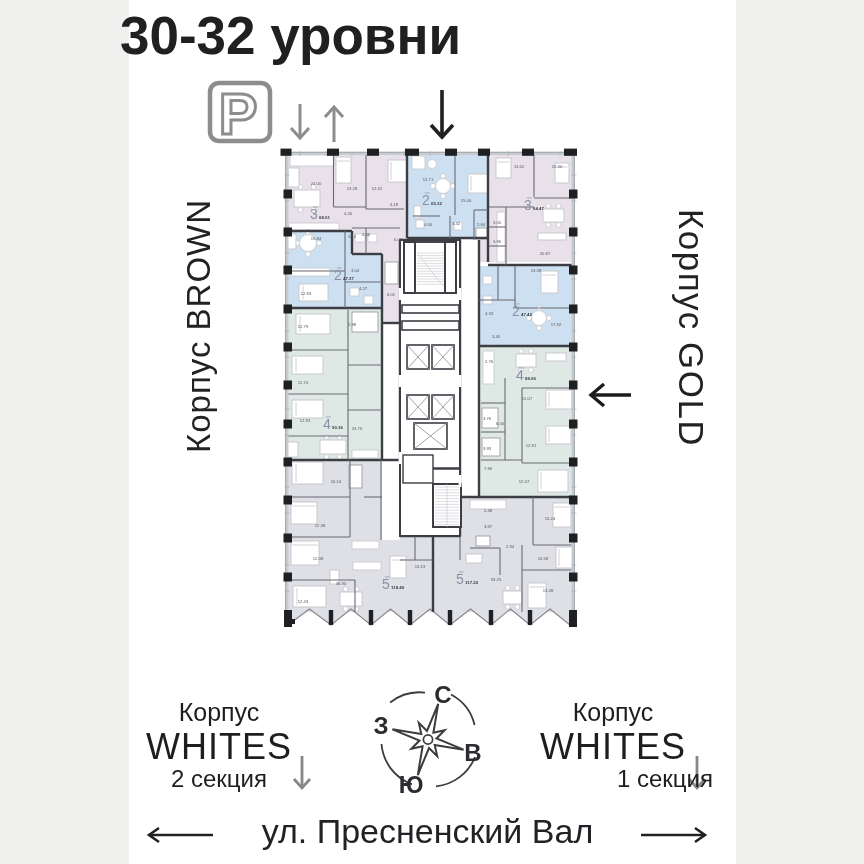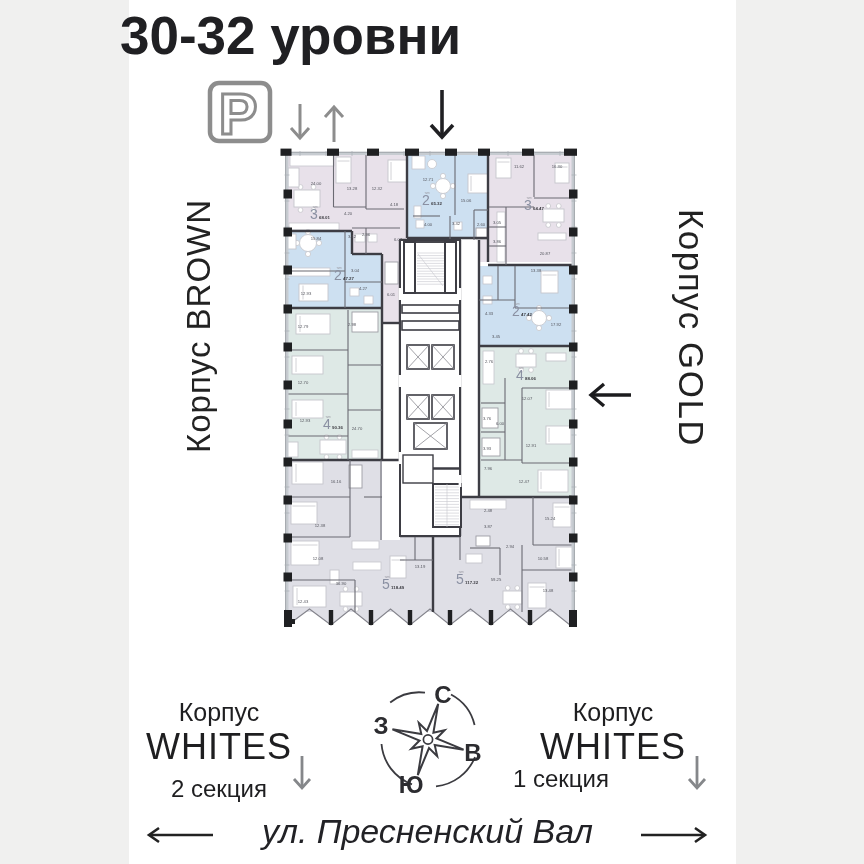--- a/index.html
+++ b/index.html
@@ -619,19 +619,19 @@
     </g>
 
 <g stroke="#85878a" stroke-width="2.8" fill="none">
       <line x1="697" y1="756" x2="697" y2="787"></line>
       <polyline points="689,779 697,788 705,779"></polyline>
     </g>
 </svg>
 
 <div class="abs" style="left:119px;top:700px;width:200px;text-align:center;color:#1e1e20;font-size:25px;line-height:25px;">Корпус</div>
 <div class="abs" style="left:119px;top:729px;width:200px;text-align:center;color:#1e1e20;font-size:36px;line-height:36px;letter-spacing:1px;">WHITES</div>
-<div class="abs" style="left:119px;top:767px;width:200px;text-align:center;color:#1e1e20;font-size:24px;line-height:24px;margin-top:10px;">2 секция</div>
+<div class="abs" style="left:119px;top:767px;width:200px;text-align:center;color:#1e1e20;font-size:24px;line-height:24px;">2 секция</div>
 
 <div class="abs" style="left:513px;top:700px;width:200px;text-align:center;color:#1e1e20;font-size:25px;line-height:25px;">Корпус</div>
 <div class="abs" style="left:513px;top:729px;width:200px;text-align:center;color:#1e1e20;font-size:36px;line-height:36px;letter-spacing:1px;">WHITES</div>
-<div class="abs" style="left:513px;top:767px;width:200px;text-align:left;color:#1e1e20;font-size:24px;line-height:24px;">1 секция</div>
-
-<div class="abs" style="left:124px;top:812px;width:607px;text-align:center;font-size:34px;color:#222226;font-style:italic;">ул. Пресненский Вал</div>
+<div class="abs" style="left:513px;top:767px;width:200px;text-align:right;color:#1e1e20;font-size:24px;line-height:24px;">1 секция</div>
+
+<div class="abs" style="left:124px;top:812px;width:607px;text-align:center;font-size:34px;color:#222226;">ул. Пресненский Вал</div>
 
 </body></html>

